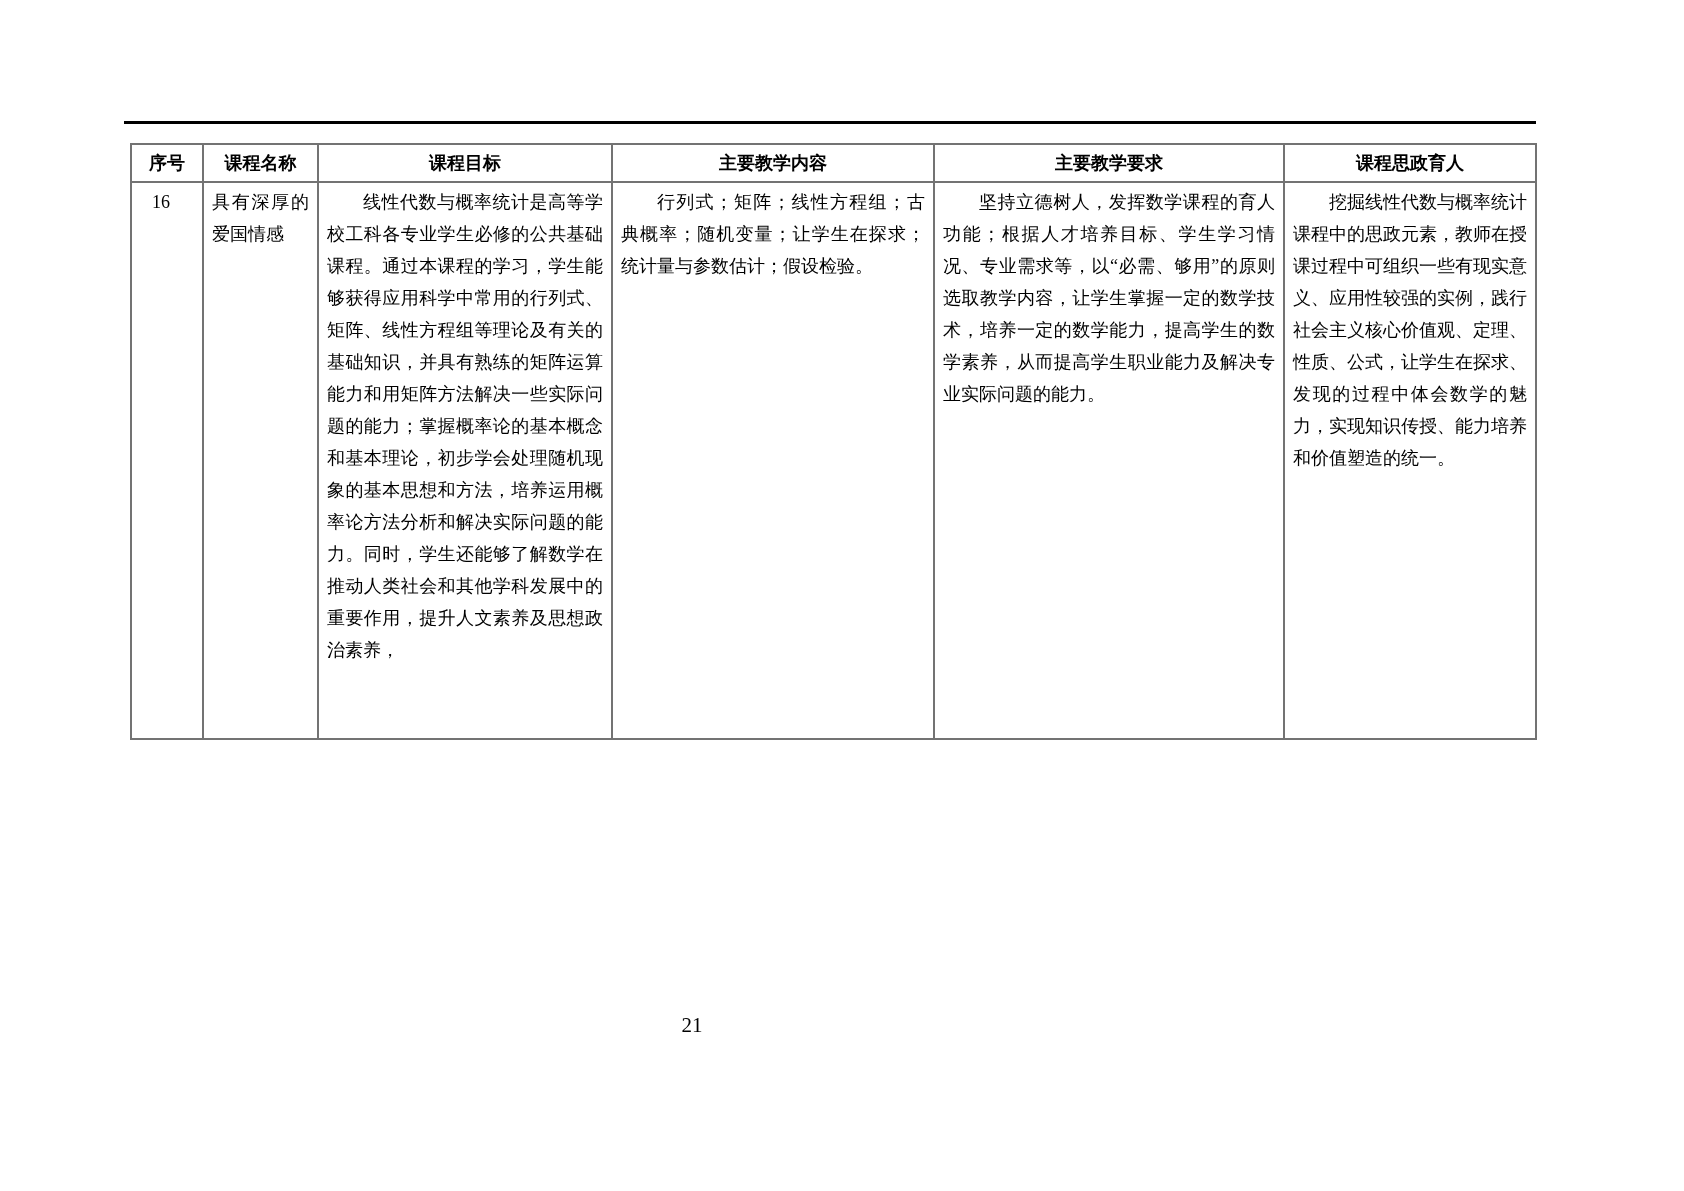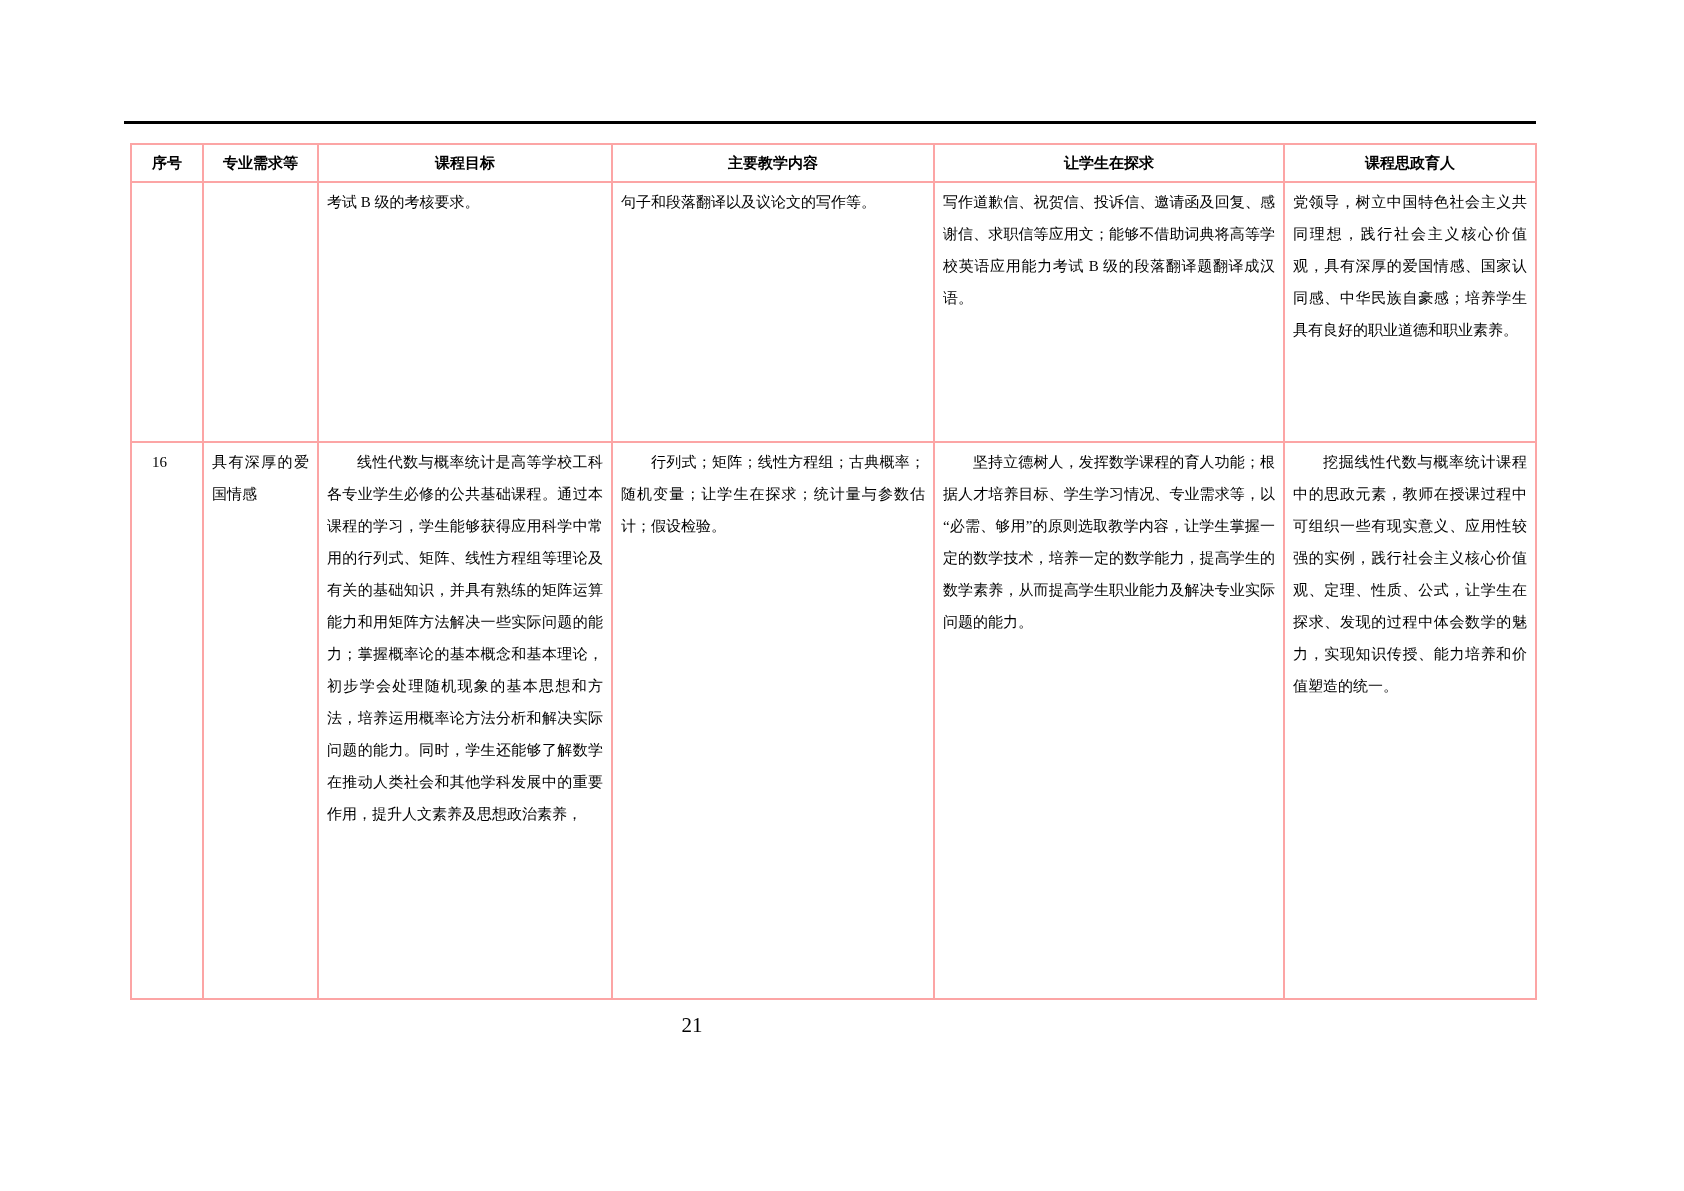--- a/index.html
+++ b/index.html
@@ -29,23 +29,23 @@
     table-layout: fixed;
     border: 2px solid #000;
   }
   .course-table col.c-no   { width: 72px; }
   .course-table col.c-name { width: 115px; }
   .course-table col.c-obj  { width: 294px; }
   .course-table col.c-cont { width: 322px; }
   .course-table col.c-req  { width: 350px; }
   .course-table col.c-ide  { width: 252px; }
   .course-table th, .course-table td {
-    border: 2px solid #fca5a5;
+    border: 2px solid #737373;
     vertical-align: top;
-    font-size: 15px;
+    font-size: 18px;
     line-height: 32px;
     padding: 3px 8px 3px 8px;
     text-align: justify;
     word-break: break-all;
     overflow: hidden;
   }
   .course-table th {
     font-weight: bold;
     text-align: center;
     vertical-align: middle;
@@ -80,36 +80,28 @@
     <col class="c-no">
       <col class="c-name">
       <col class="c-obj">
     <col class="c-cont">
       <col class="c-req">
       <col class="c-ide">
   </colgroup>
   <thead>
     <tr>
       <th>序号</th>
-      <th>专业需求等</th>
+      <th>课程名称</th>
       <th>课程目标</th>
       <th>主要教学内容</th>
-      <th>让学生在探求</th>
+      <th>主要教学要求</th>
       <th>课程思政育人</th>
     </tr>
   </thead>
   <tbody>
-    <tr class="row-cont">
-      <td class="cell-no"></td>
-      <td></td>
-      <td>考试 B 级的考核要求。</td>
-      <td>句子和段落翻译以及议论文的写作等。</td>
-      <td>写作道歉信、祝贺信、投诉信、邀请函及回复、感谢信、求职信等应用文；能够不借助词典将高等学校英语应用能力考试 B 级的段落翻译题翻译成汉语。</td>
-      <td>党领导，树立中国特色社会主义共同理想，践行社会主义核心价值观，具有深厚的爱国情感、国家认同感、中华民族自豪感；培养学生具有良好的职业道德和职业素养。</td>
-    </tr>
     <tr class="row-16">
       <td class="cell-no">16</td>
       <td>具有深厚的爱国情感</td>
       <td class="ind">线性代数与概率统计是高等学校工科各专业学生必修的公共基础课程。通过本课程的学习，学生能够获得应用科学中常用的行列式、矩阵、线性方程组等理论及有关的基础知识，并具有熟练的矩阵运算能力和用矩阵方法解决一些实际问题的能力；掌握概率论的基本概念和基本理论，初步学会处理随机现象的基本思想和方法，培养运用概率论方法分析和解决实际问题的能力。同时，学生还能够了解数学在推动人类社会和其他学科发展中的重要作用，提升人文素养及思想政治素养，</td>
       <td class="ind">行列式；矩阵；线性方程组；古典概率；随机变量；让学生在探求；统计量与参数估计；假设检验。</td>
       <td class="ind">坚持立德树人，发挥数学课程的育人功能；根据人才培养目标、学生学习情况、专业需求等，以“必需、够用”的原则选取教学内容，让学生掌握一定的数学技术，培养一定的数学能力，提高学生的数学素养，从而提高学生职业能力及解决专业实际问题的能力。</td>
       <td class="ind">挖掘线性代数与概率统计课程中的思政元素，教师在授课过程中可组织一些有现实意义、应用性较强的实例，践行社会主义核心价值观、定理、性质、公式，让学生在探求、发现的过程中体会数学的魅力，实现知识传授、能力培养和价值塑造的统一。</td>
     </tr>
   </tbody>
 </table>

